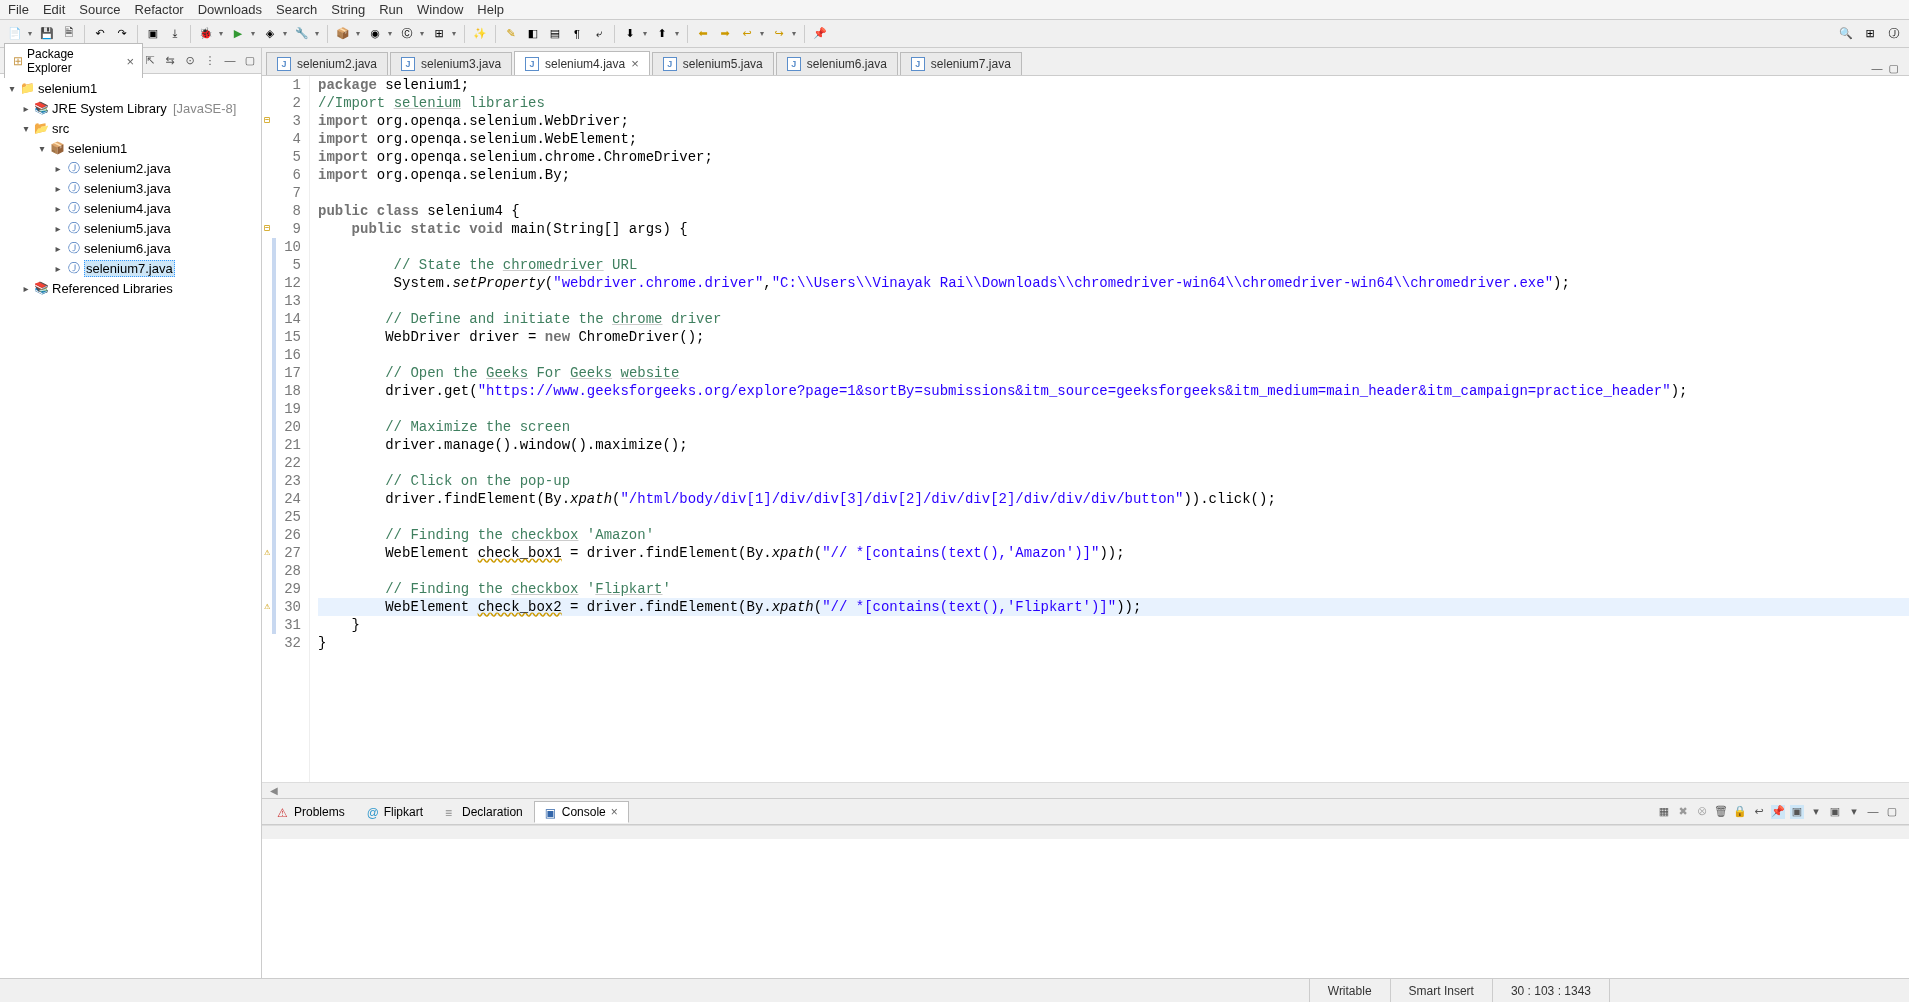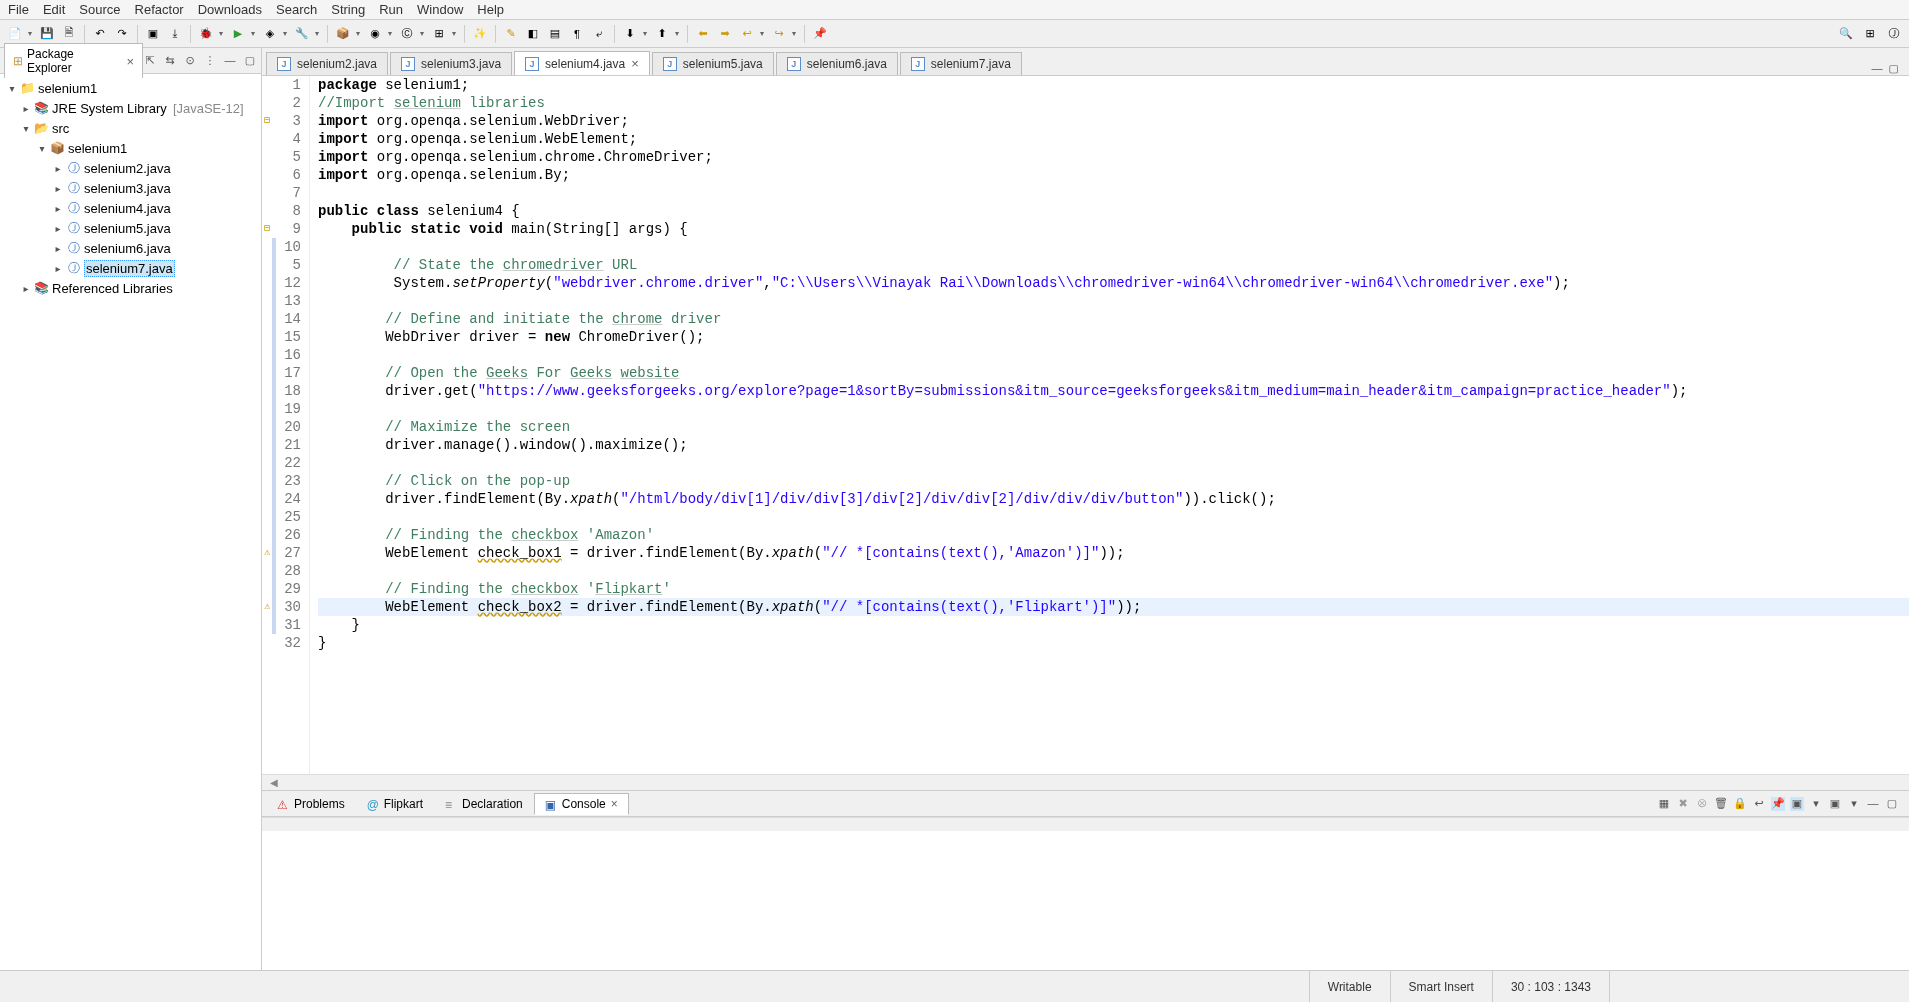--- a/index.html
+++ b/index.html
@@ -163,21 +163,21 @@
     border-right: 1px solid #eee;
   }
   .code {
     flex: 1;
     padding-left: 8px;
     white-space: pre;
     overflow-x: auto;
   }
   .code-line { height: 18px; }
   .code-line.hl { background: #e8f2fe; }
-  .kw { color: #000000; font-weight: bold; }
+  .kw { color: #737373; font-weight: bold; }
   .com { color: #3f7f5f; }
   .str { color: #2a00ff; }
   .mth { font-style: italic; }
   .und { text-decoration: underline; text-decoration-color: #ccc; }
   .warn-und { text-decoration: underline wavy #cc9900; }
   
   .editor-hscroll {
     height: 16px;
     background: #f0f0f0;
     border-top: 1px solid #ddd;
@@ -223,21 +223,21 @@
     color: #666;
     overflow:auto;
   }
   .console-hscroll {
     height: 14px;
     background: #f0f0f0;
     border-top: 1px solid #ddd;
   }
   
   .statusbar {
-    height: 32px;
+    height: 24px;
     background: #f0f0f0;
     border-top: 1px solid #ccc;
     display: flex;
     align-items: center;
     font-size: 12px;
     color: #333;
   }
   .statusbar .cell {
     border-left: 1px solid #ccc;
     padding: 0 18px;
@@ -347,21 +347,21 @@
     <div class="tree">
       <div class="tree-row">
         <span class="twisty">▾</span>
         <span class="icon ic-proj">📁</span>
         <span class="label">selenium1</span>
       </div>
       <div class="tree-row ind1">
         <span class="twisty">▸</span>
         <span class="icon ic-lib">📚</span>
         <span class="label">JRE System Library</span>
-        <span class="extra">[JavaSE-12]</span>
+        <span class="extra">[JavaSE-8]</span>
       </div>
       <div class="tree-row ind1">
         <span class="twisty">▾</span>
         <span class="icon ic-pkg">📂</span>
         <span class="label">src</span>
       </div>
       <div class="tree-row ind2">
         <span class="twisty">▾</span>
         <span class="icon ic-pkg">📦</span>
         <span class="label">selenium1</span>

